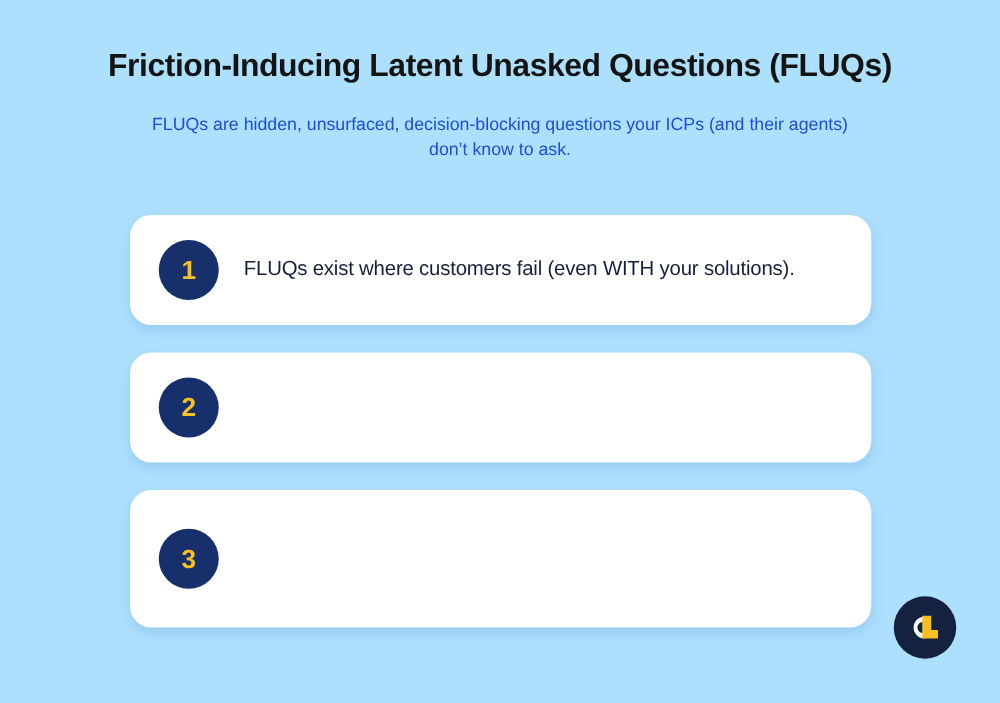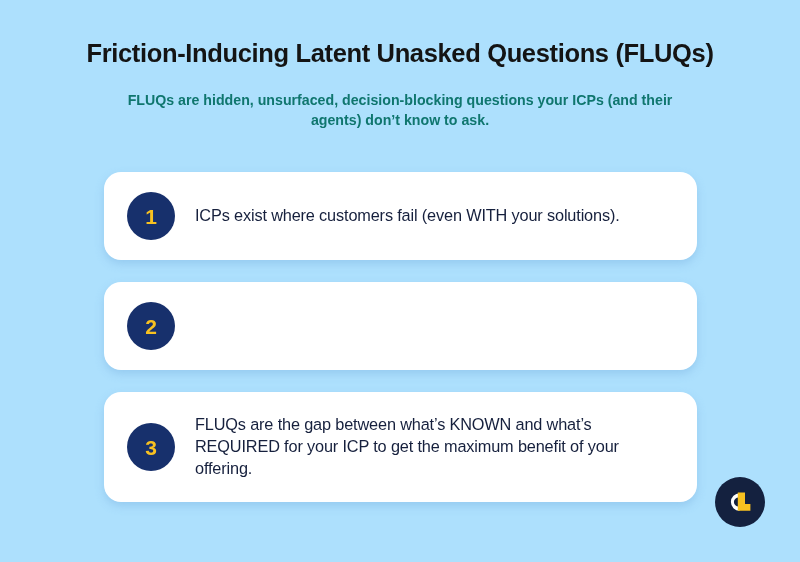--- a/index.html
+++ b/index.html
@@ -31,22 +31,22 @@
     font-size: 25.5px;
     font-weight: bold;
     color: #141414;
     letter-spacing: -0.35px;
     line-height: 1.2;
   }
   .subtitle {
     margin: 21px auto 0 auto;
     width: 565px;
     font-size: 14.2px;
-    font-weight: bold;
-    color: #0f766e;
+    font-weight: normal;
+    color: #1d4ed8;
     line-height: 1.45;
     text-align: center;
   }
 
   
   .cards {
     position: absolute;
     left: 104px;
     top: 172px;
     width: 593px;
@@ -113,30 +113,29 @@
 
   <div class="header">
     <h1 class="title">Friction-Inducing Latent Unasked Questions (FLUQs)</h1>
     <p class="subtitle">FLUQs are hidden, unsurfaced, decision-blocking questions your ICPs (and their agents) don’t know to ask.</p>
   </div>
 
   <div class="cards">
 
     <div class="card card-1">
       <div class="badge">1</div>
-      <div class="card-text">ICPs exist where customers fail (even WITH your solutions).</div>
+      <div class="card-text">FLUQs exist where customers fail (even WITH your solutions).</div>
     </div>
 
     <div class="card card-2">
       <div class="badge">2</div>
     </div>
 
     <div class="card card-3">
       <div class="badge">3</div>
-      <div class="card-text">FLUQs are the gap between what’s KNOWN and what’s REQUIRED for your ICP to get the maximum benefit of your offering.</div>
     </div>
 
   </div>
 
   <div class="logo">
     <svg width="34" height="34" viewBox="0 0 34 34">
 
       <path d="M16.6 8.3
                A8.6 8.6 0 1 0 16.6 25.7
                L16.6 21.2

